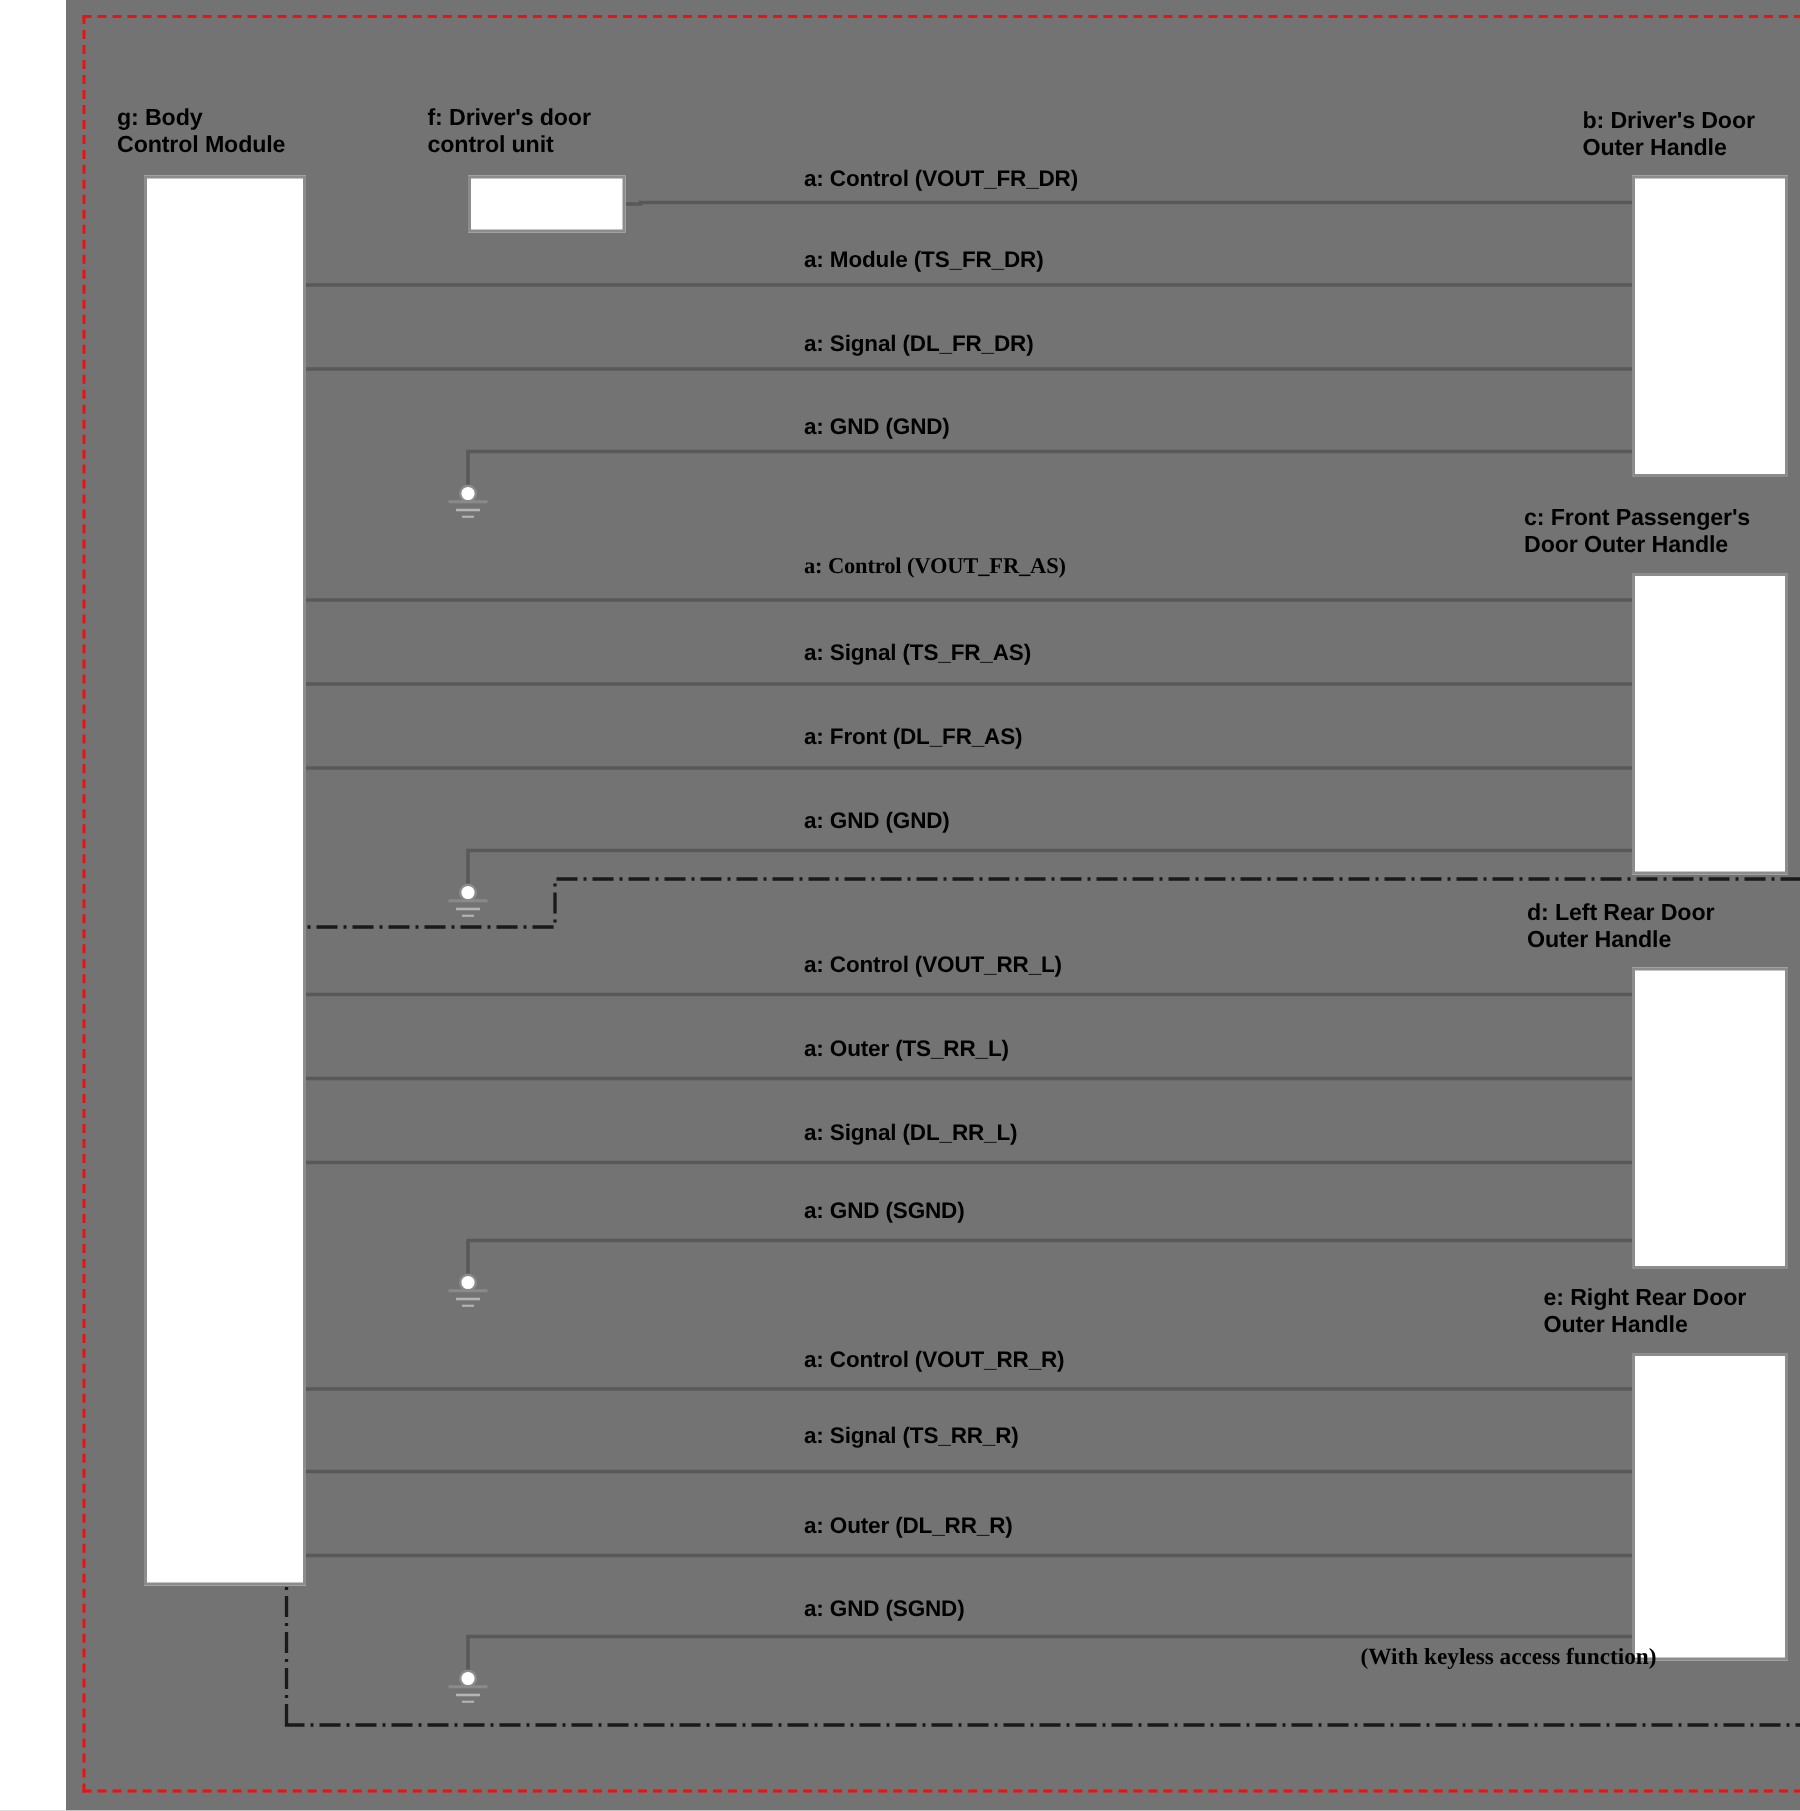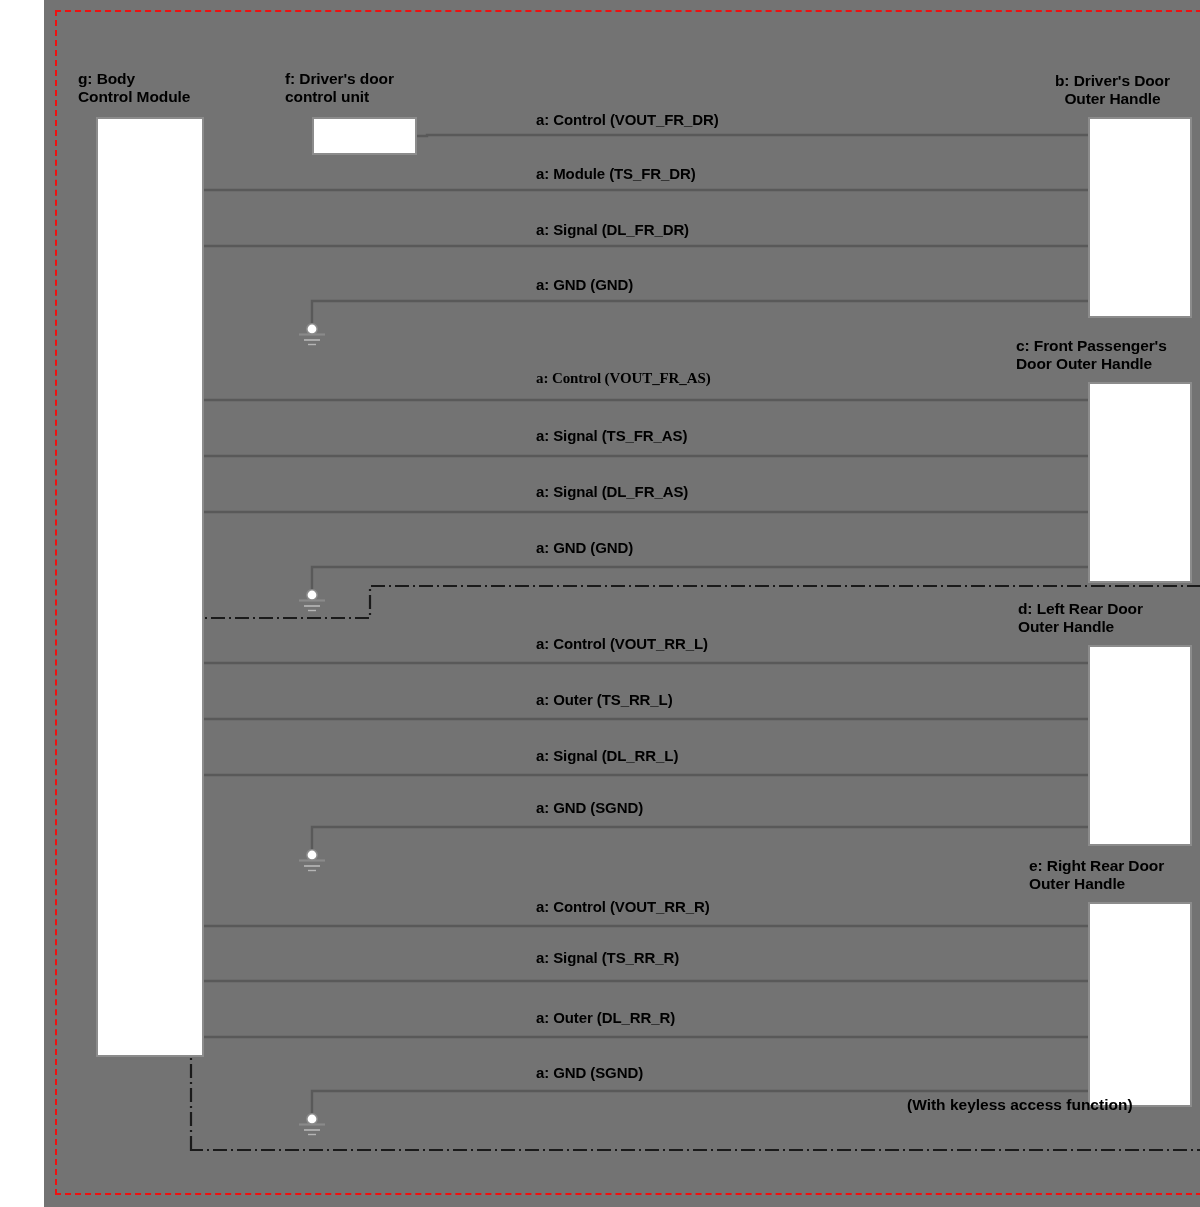--- a/index.html
+++ b/index.html
@@ -141,44 +141,44 @@
       <div class="comp-box" style="left: 1044px; top: 382px; width: 104px; height: 201px; border-color: rgb(140, 140, 140);"></div>
       <div class="comp-box" style="left: 1044px; top: 645px; width: 104px; height: 201px; border-color: rgb(140, 140, 140);"></div>
       <div class="comp-box" style="left: 1044px; top: 902px; width: 104px; height: 205px; border-color: rgb(140, 140, 140);"></div>
     </div>
 
   <div id="titles">
       <div class="title" style="left: 34px; top: 70px;">g: Body
 Control Module</div>
       <div class="title" style="left: 241px; top: 70px;">f: Driver's door
 control unit</div>
-      <div class="title" style="left: 1011px; top: 72px; text-align: center;">b: Driver's Door
+      <div class="title" style="left: 1011px; top: 72px;">b: Driver's Door
 Outer Handle</div>
       <div class="title" style="left: 972px; top: 337px;">c: Front Passenger's
 Door Outer Handle</div>
       <div class="title" style="left: 974px; top: 600px;">d: Left Rear Door
 Outer Handle</div>
       <div class="title" style="left: 985px; top: 857px;">e: Right Rear Door
 Outer Handle</div>
     </div>
 
   <div id="labels">
       <div class="wire-label" style="left: 492px; top: 111px;">a: Control (VOUT_FR_DR)</div>
       <div class="wire-label" style="left: 492px; top: 165px;">a: Module (TS_FR_DR)</div>
       <div class="wire-label" style="left: 492px; top: 221px; text-align: right;">a: Signal (DL_FR_DR)</div>
       <div class="wire-label" style="left: 492px; top: 276px;">a: GND (GND)</div>
       <div class="wire-label" style="left: 492px; top: 370px; font-family: Liberation Serif, serif;">a: Control (VOUT_FR_AS)</div>
       <div class="wire-label" style="left: 492px; top: 427px;">a: Signal (TS_FR_AS)</div>
-      <div class="wire-label" style="left: 492px; top: 483px;">a: Signal (DL_FR_AS)</div>
+      <div class="wire-label" style="left: 492px; top: 483px;">a: Front (DL_FR_AS)</div>
       <div class="wire-label" style="left: 492px; top: 539px;">a: GND (GND)</div>
       <div class="wire-label" style="left: 492px; top: 635px;">a: Control (VOUT_RR_L)</div>
       <div class="wire-label" style="left: 492px; top: 691px;">a: Outer (TS_RR_L)</div>
       <div class="wire-label" style="left: 492px; top: 747px;">a: Signal (DL_RR_L)</div>
       <div class="wire-label" style="left: 492px; top: 799px;">a: GND (SGND)</div>
       <div class="wire-label" style="left: 492px; top: 898px;">a: Control (VOUT_RR_R)</div>
       <div class="wire-label" style="left: 492px; top: 949px;">a: Signal (TS_RR_R)</div>
       <div class="wire-label" style="left: 492px; top: 1009px;">a: Outer (DL_RR_R)</div>
       <div class="wire-label" style="left: 492px; top: 1064px;">a: GND (SGND)</div>
     </div>
 
-  <div class="footnote" style="left: 863px; top: 1096px;">(With keyless access function)</div>
+  <div class="footnote" style="left: 863px; top: 1096px; font-family: Liberation Serif, serif;">(With keyless access function)</div>
 
 </div>
 
 </body></html>

